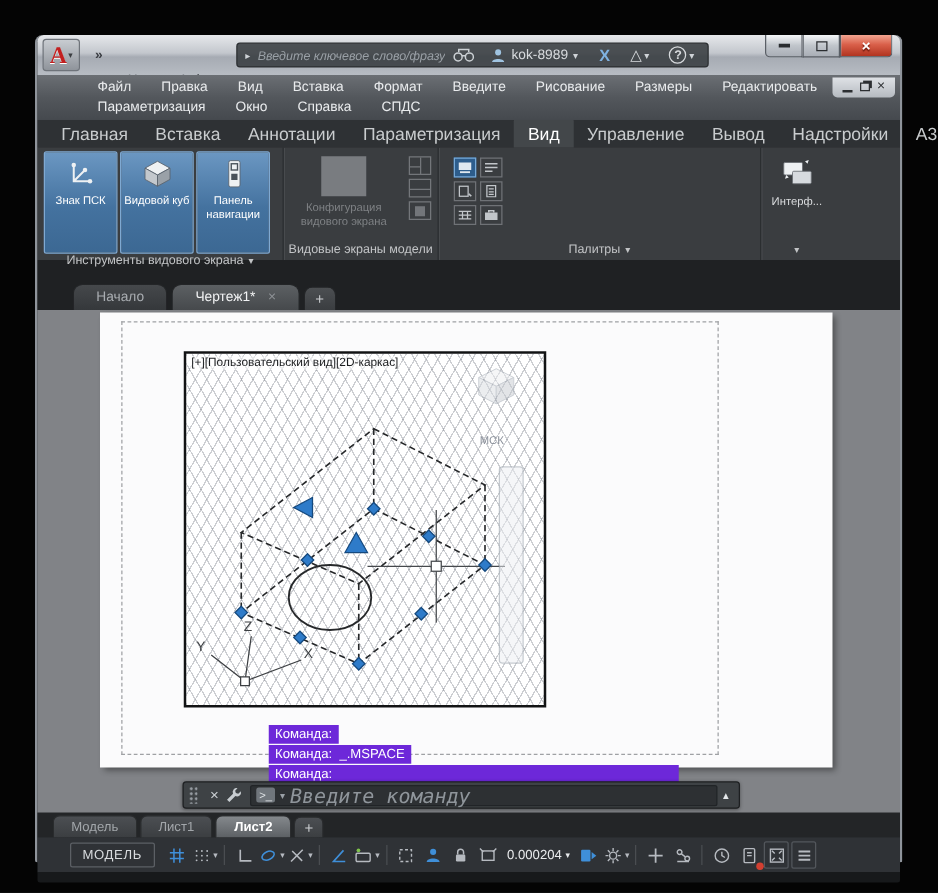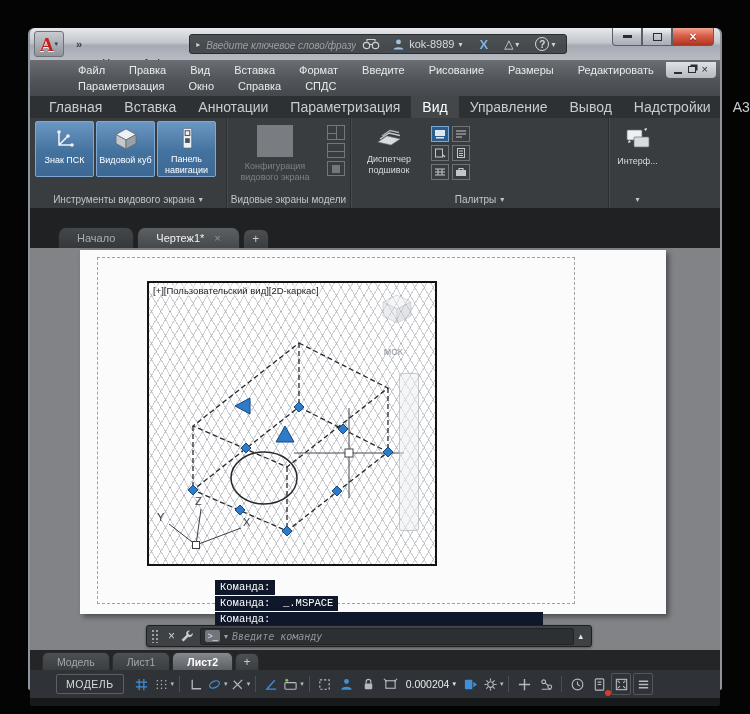--- a/index.html
+++ b/index.html
@@ -65,21 +65,21 @@
   .rtab-toggle .c { color:#e4e6e8; font-size:8px; }
 
   
   .ribbon-body { height:90px; background:#3a3d40; display:flex; }
   .rpanel { display:flex; flex-direction:column; position:relative; }
   .rpanel + .rpanel { border-left:1px solid #2b2e30; box-shadow:inset 1px 0 0 #484b4e; }
   .rp-content { flex:1; display:flex; align-items:flex-start; padding:3px 4px 0; }
   .rp-label { height:17px; display:flex; align-items:center; justify-content:center; gap:4px;
               color:#c2c4c6; font-size:10px; white-space:nowrap; }
   .rp-label .c { font-size:8px; color:#c2c4c6; }
-  .bluebtn { width:59px; height:56px; margin:0 1px; border:1px solid #7fa9d2; border-radius:2px;
+  .bluebtn { width:59px; height:82px; margin:0 1px; border:1px solid #7fa9d2; border-radius:2px;
              background:linear-gradient(180deg,#6b97c2,#44729f 55%,#3c6893);
              display:flex; flex-direction:column; align-items:center; padding-top:5px; }
   .bluebtn .lbl { color:#fff; font-size:9px; text-align:center; line-height:1.25; margin-top:4px; }
   .bigbtn-disabled { width:88px; display:flex; flex-direction:column; align-items:center; padding-top:4px; }
   .bigbtn-disabled .sq { width:36px; height:32px; background:#797c80; }
   .bigbtn-disabled .lbl { color:#808archive; color:#7e8184; font-size:9px; text-align:center; line-height:1.25; margin-top:4px; }
   .mini-col { display:flex; flex-direction:column; gap:3px; margin-left:8px; margin-top:4px; opacity:.55; }
   .mini-ico { width:18px; height:15px; border:1px solid #a3a6aa; position:relative; }
   .mini-ico i { position:absolute; background:#a3a6aa; }
   .graybtn { width:auto; min-width:56px; height:70px; margin:0 2px; display:flex; flex-direction:column;
@@ -114,36 +114,36 @@
                 repeating-linear-gradient(120deg, rgba(123,128,138,.38) 0 1px, transparent 1px 8px); }
   .vp-label { position:absolute; left:3px; top:2px; font-size:9.5px; color:#1c1e20; letter-spacing:0;
               background:rgba(255,255,255,.55); padding:0 1px; }
   .viewcube { position:absolute; right:22px; top:10px; opacity:.5; }
   .wcs-label { position:absolute; right:32px; top:64px; font-size:9px; color:rgba(110,118,130,.8); }
   .navbar-ghost { position:absolute; right:16px; top:90px; width:20px; height:158px; border-radius:3px;
                   background:rgba(235,238,242,.5); border:1px solid rgba(140,148,158,.45); }
   .drawing-svg { position:absolute; left:0; top:0; }
 
   
-  .cmd-line { position:absolute; font-family:Liberation Mono, monospace; font-size:10.5px; color:#fff;
-              background:#0f172a; padding:1px 5px 2px; white-space:pre; }
+  .cmd-line { position:absolute; font-family:Liberation Sans, sans-serif; font-size:10.5px; color:#fff;
+              background:#6d28d9; padding:1px 5px 2px; white-space:pre; }
   .cmd-bar { position:absolute; left:116px; top:377px; width:446px; height:22px; background:#3e4245;
              border:1px solid #1d1f21; border-radius:3px; display:flex; align-items:center; padding:0 4px;
              box-shadow:0 1px 3px rgba(0,0,0,.4); }
   .cmd-grip { width:7px; height:14px; margin-right:5px;
               background-image:radial-gradient(circle, #9aa0a6 1px, transparent 1.2px);
               background-size:4px 4px; }
   .cmd-x { color:#ccd0d4; font-size:12px; padding:0 5px; }
   .cmd-field { flex:1; height:17px; margin-left:6px; background:#2d3033; border:1px solid #212427;
                border-radius:2px; display:flex; align-items:center; padding:0 4px; gap:4px; }
   .cmd-prompt { width:15px; height:12px; background:#6f7holder; background:#70767c; border-radius:2px; color:#dfe3e6;
                 font-size:9px; line-height:12px; text-align:center; }
   .cmd-field .c { color:#9aa0a6; font-size:8px; }
   .cmd-field input { flex:1; background:transparent; border:none; outline:none; color:#cfd3d7;
-                     font-size:10px; font-style:italic; font-family:"DejaVu Sans Mono",monospace; }
+                     font-size:16px; font-style:italic; font-family:"DejaVu Sans Mono",monospace; }
   .cmd-field input::placeholder { color:#8f959b; font-style:italic; }
   .cmd-up { color:#e4e7ea; font-size:9px; padding:0 4px; }
 
   
   .layout-strip { height:20px; background:#232527; display:flex; align-items:flex-end; padding-left:12px; gap:2px; }
   .ltab { height:18px; padding:0 14px; font-size:10.5px; display:flex; align-items:center;
           border-radius:6px 6px 0 0; background:linear-gradient(180deg,#4c4f53,#3b3e41);
           color:#a2a6aa; border:1px solid #2a2c2e; border-bottom:none; }
   .ltab.active { background:linear-gradient(180deg,#85898d,#5c6064); color:#fff; font-weight:bold; }
   .ltab-new { width:24px; height:17px; border-radius:6px 6px 0 0; background:linear-gradient(180deg,#4c4f53,#3b3e41);
@@ -323,28 +323,20 @@
             </span>
         </div>
       </div>
       <div class="rp-label">
         <span>Видовые экраны модели</span>
       </div>
     </div>
 
     <div class="rpanel" style="width:258px;">
       <div class="rp-content">
-        <div class="graybtn" style="width:64px;">
-          <svg width="26" height="24" viewBox="0 0 26 24">
-            <path d="M2 16l9-6 13 3-9 6z" fill="#d9dcdf" stroke="#7c8187" stroke-width=".6"></path>
-            <path d="M4 13l9-6 11 2.5" fill="none" stroke="#c3c7cb" stroke-width="1.4"></path>
-            <path d="M6 10l8-5.5 9 2" fill="none" stroke="#aeb3b8" stroke-width="1.4"></path>
-          </svg>
-          <span class="lbl">Диспетчер подшивок</span>
-        </div>
         <div class="pal-grid">
           <span class="pal-cell sel">
             <svg width="12" height="10" viewBox="0 0 12 10">
                 <rect x="1" y="1" width="10" height="6" fill="#dfe8f0"></rect>
                 <rect x="2" y="8" width="8" height="1.5" fill="#dfe8f0"></rect>
               </svg>
           </span>
           <span class="pal-cell">
             <svg width="12" height="10" viewBox="0 0 12 10">
                 <path d="M1 2h10M1 5h10M1 8h6" stroke="#c2c6ca" stroke-width="1.2"></path>

